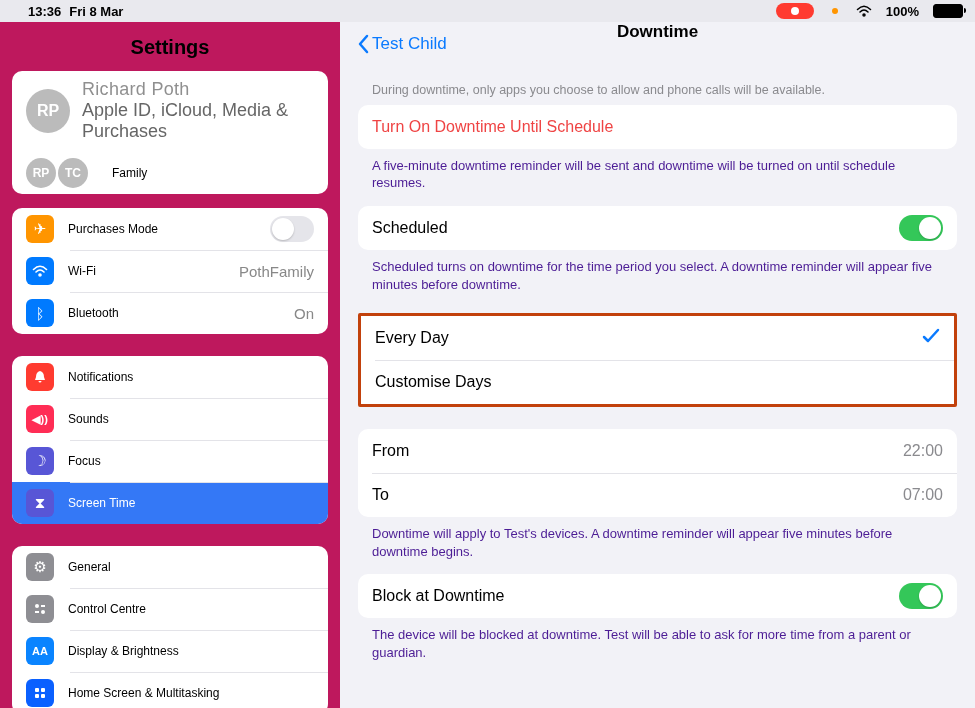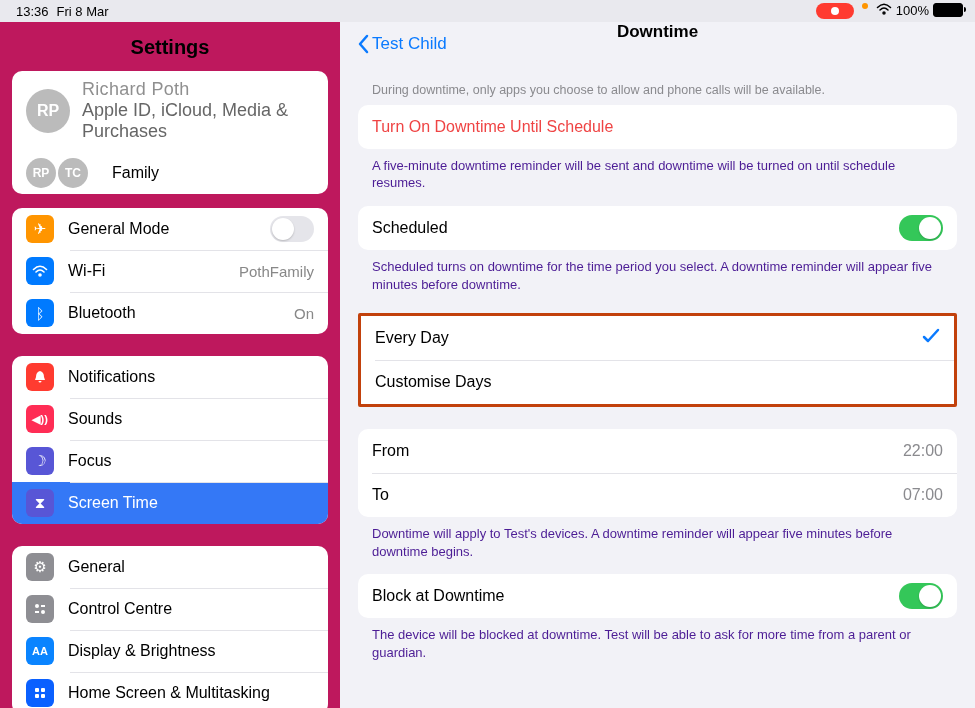--- a/index.html
+++ b/index.html
@@ -1,34 +1,34 @@
 <!DOCTYPE html>
 <html><head>
 <meta charset="utf-8">
 <style>
 * { box-sizing: border-box; margin: 0; padding: 0; font-family: -apple-system, BlinkMacSystemFont, "Helvetica Neue", Arial, sans-serif; }
 html, body { width: 975px; height: 708px; overflow: hidden; background: #e9e9ee; }
-.status-bar { position:absolute; top:0; left:4px; right:0; height:22px; display:flex; justify-content:space-between; align-items:center; padding:0 12px; font-size:13px; font-weight:400; }
+.status-bar { position:absolute; top:0; left:16px; right:0; height:22px; display:flex; justify-content:space-between; align-items:center; padding:0 12px; font-size:13px; font-weight:700; }
 .status-left { display:flex; gap:8px; }
-.status-right { display:flex; align-items:flex-start; gap:4px; font-size:13px;margin-left:12px; }
+.status-right { display:flex; align-items:center; gap:14px; font-size:13px;margin-left:12px; }
 .battery-pill { width:30px; height:14px; border:1.5px solid #000; border-radius:3px; position:relative; background:#000; }
 .battery-pill::after { content:""; position:absolute; right:-4px; top:3px; width:2px; height:5px; background:#000; border-radius:0 2px 2px 0; }
 .rec-pill { width:38px; height:16px; border-radius:8px; background:#ff3b30; display:flex; align-items:center; justify-content:center; }
 .rec-dot { width:8px; height:8px; border-radius:50%; background:#fff; }
 .orange-dot { width:6px; height:6px; border-radius:50%; background:#ff9500; margin:0 4px;}
 .wifi-icon svg { display:block; }
 
 .sidebar { position:absolute; top:22px; left:0; width:340px; bottom:0; background:#be185d; overflow:hidden; }
 .sidebar-title { text-align:center; font-size:20px; font-weight:700; padding:14px 0; }
 .group { background:#fff; border-radius:10px; margin:0 12px 22px 12px; overflow:hidden; }
 .group-tight { margin-bottom:14px;}
 .row { display:flex; align-items:center; min-height:42px; padding:0 14px; position:relative; }
 .row + .row::before { content:""; position:absolute; left:58px; right:0; top:0; height:1px; background:#e3e3e8; }
 .row .icon-box { width:28px; height:28px; border-radius:6px; display:flex; align-items:center; justify-content:center; margin-right:14px; flex-shrink:0; color:#fff; font-size:15px; }
-.row .label { font-size:16px; flex:1; }
+.row .label { font-size:12px; flex:1; }
 .row .value { color:#888; font-size:15px; }
 .row.selected { background:#3478f6; }
 .row.selected .label { color:#fff; }
 .avatar { width:44px; height:44px; border-radius:50%; background:#bbb; color:#fff; display:flex; align-items:center; justify-content:center; font-weight:600; font-size:16px; margin-right:12px; flex-shrink:0; }
 .avatar.sm { width:30px; height:30px; font-size:12px; }
 .avpair { display:flex; margin-right:12px; }
 .avpair .avatar.sm:last-child { margin-left:-10px; }
 .user-head { padding:8px 14px 10px 14px; display:flex; align-items:center;}
 .user-head .texts { display:flex; flex-direction:column; }
 .user-head .name { font-size:18px; font-weight:400; letter-spacing:0.3px; color:#454545;}
@@ -97,21 +97,21 @@
         <div class="avatar sm">RP</div>
         <div class="avatar sm">TC</div>
       </div>
       <span class="label">Family</span>
     </div>
   </div>
 
   <div class="group">
     <div class="row">
       <span class="icon-box bg-orange">✈</span>
-      <span class="label">General Mode</span>
+      <span class="label">Purchases Mode</span>
       <span class="toggle"></span>
     </div>
     <div class="row">
       <span class="icon-box bg-blue">
           <svg width="16" height="12" viewBox="0 0 16 12">
             <path d="M8 11 A1 1 0 1 0 8 9 A1 1 0 0 0 8 11 M4 7 Q8 3 12 7 M1.5 4.5 Q8 -2 14.5 4.5" stroke="#fff" stroke-width="1.6" fill="none" stroke-linecap="round"></path>
           </svg>
         </span>
       <span class="label">Wi-Fi</span>
       <span class="value">PothFamily</span>

